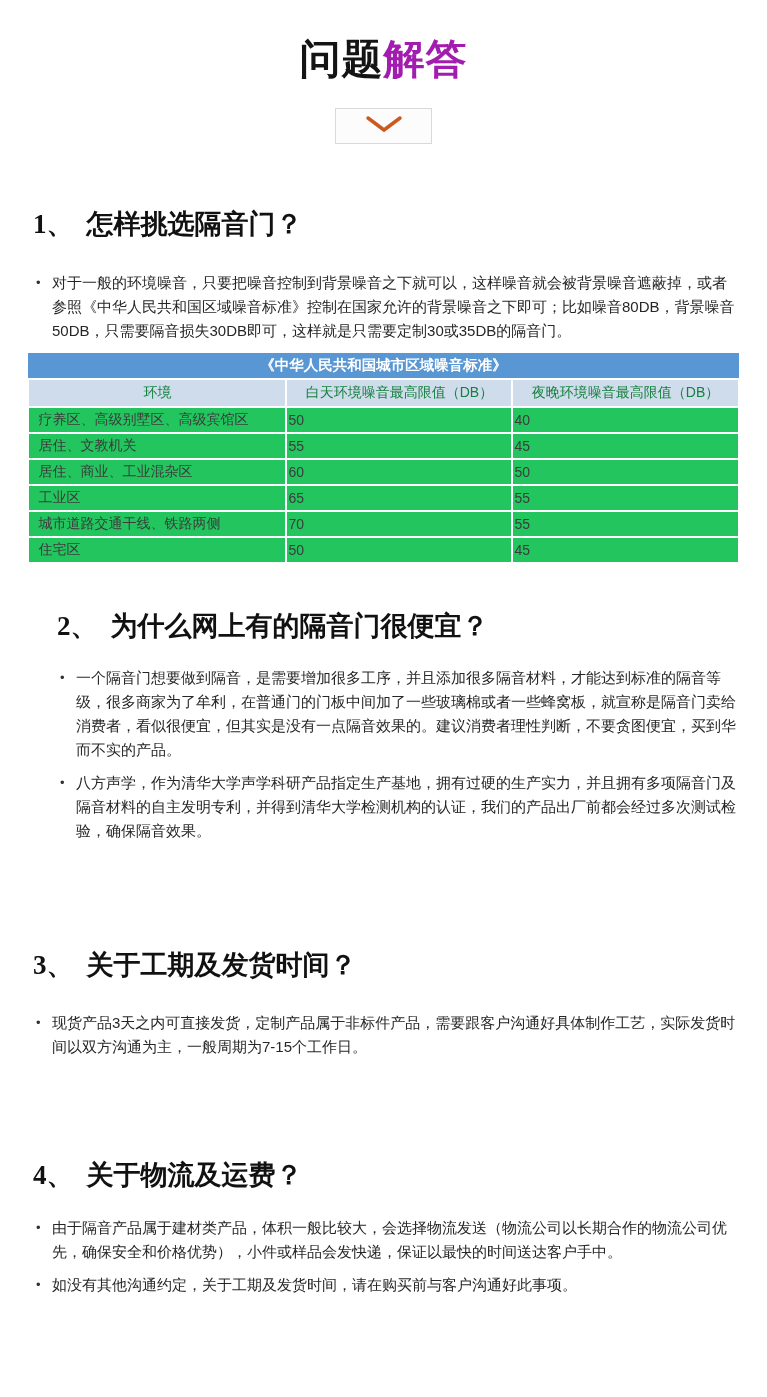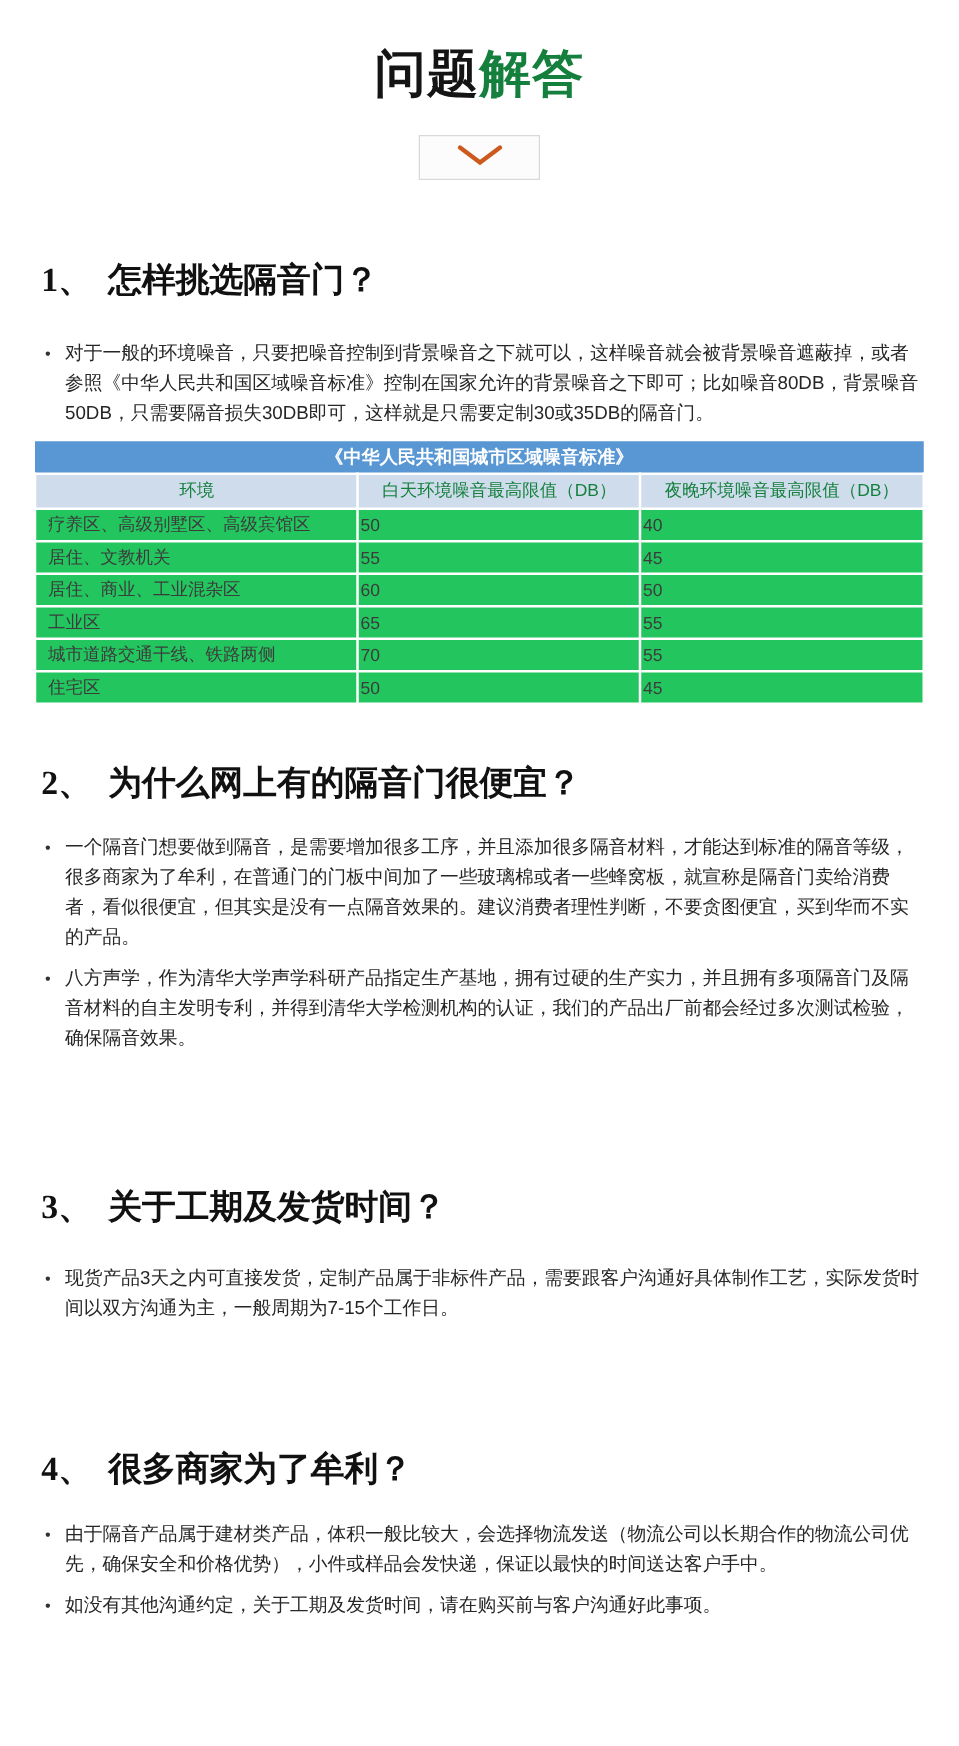--- a/index.html
+++ b/index.html
@@ -19,21 +19,21 @@
 
   
   .main-title {
     text-align: center;
     font-size: 41px;
     font-weight: 700;
     letter-spacing: 1px;
     line-height: 1.15;
     color: #141414;
   }
-  .main-title .t-orange { color: #15803d; }
+  .main-title .t-orange { color: #a21caf; }
 
   .chevron-row {
     display: flex;
     justify-content: center;
     margin-top: 25px;
   }
   .chevron-btn {
     width: 97px;
     height: 36px;
     background: #fcfcfc;
@@ -51,21 +51,21 @@
     font-size: 27px;
     font-weight: 700;
     color: #111111;
     line-height: 1.2;
   }
   .section-heading .num {
     font-family: "Liberation Serif", "DejaVu Serif", serif;
     margin-right: 13px;
   }
   .sec-1 { margin-top: 64px; }
-  .sec-2 { margin-top: 46px; }
+  .sec-2 { margin-top: 46px; padding-left: 24px; }
   .sec-3 { margin-top: 106px; }
   .sec-4 { margin-top: 100px; }
 
   .bullets { margin: 0 26px 0 36px; }
   .bullets.gap-lg { margin-top: 30px; }
   .bullets.gap-sm { margin-top: 24px; }
   .bullet-item {
     display: flex;
     align-items: flex-start;
     margin-bottom: 9px;
@@ -225,21 +225,21 @@
     <div class="bullets gap-lg">
       <div class="bullet-item">
         <span class="bullet">•</span>
         <div class="text">现货产品3天之内可直接发货，定制产品属于非标件产品，需要跟客户沟通好具体制作工艺，实际发货时间以双方沟通为主，一般周期为7-15个工作日。</div>
       </div>
     </div>
   </div>
 
   <div class="faq-section sec-4">
     <div class="section-heading">
-      <span class="num">4、</span><span>很多商家为了牟利？</span>
+      <span class="num">4、</span><span>关于物流及运费？</span>
     </div>
     <div class="bullets gap-sm">
       <div class="bullet-item">
         <span class="bullet">•</span>
         <div class="text">由于隔音产品属于建材类产品，体积一般比较大，会选择物流发送（物流公司以长期合作的物流公司优先，确保安全和价格优势），小件或样品会发快递，保证以最快的时间送达客户手中。</div>
       </div>
       <div class="bullet-item">
         <span class="bullet">•</span>
         <div class="text">如没有其他沟通约定，关于工期及发货时间，请在购买前与客户沟通好此事项。</div>
       </div>

